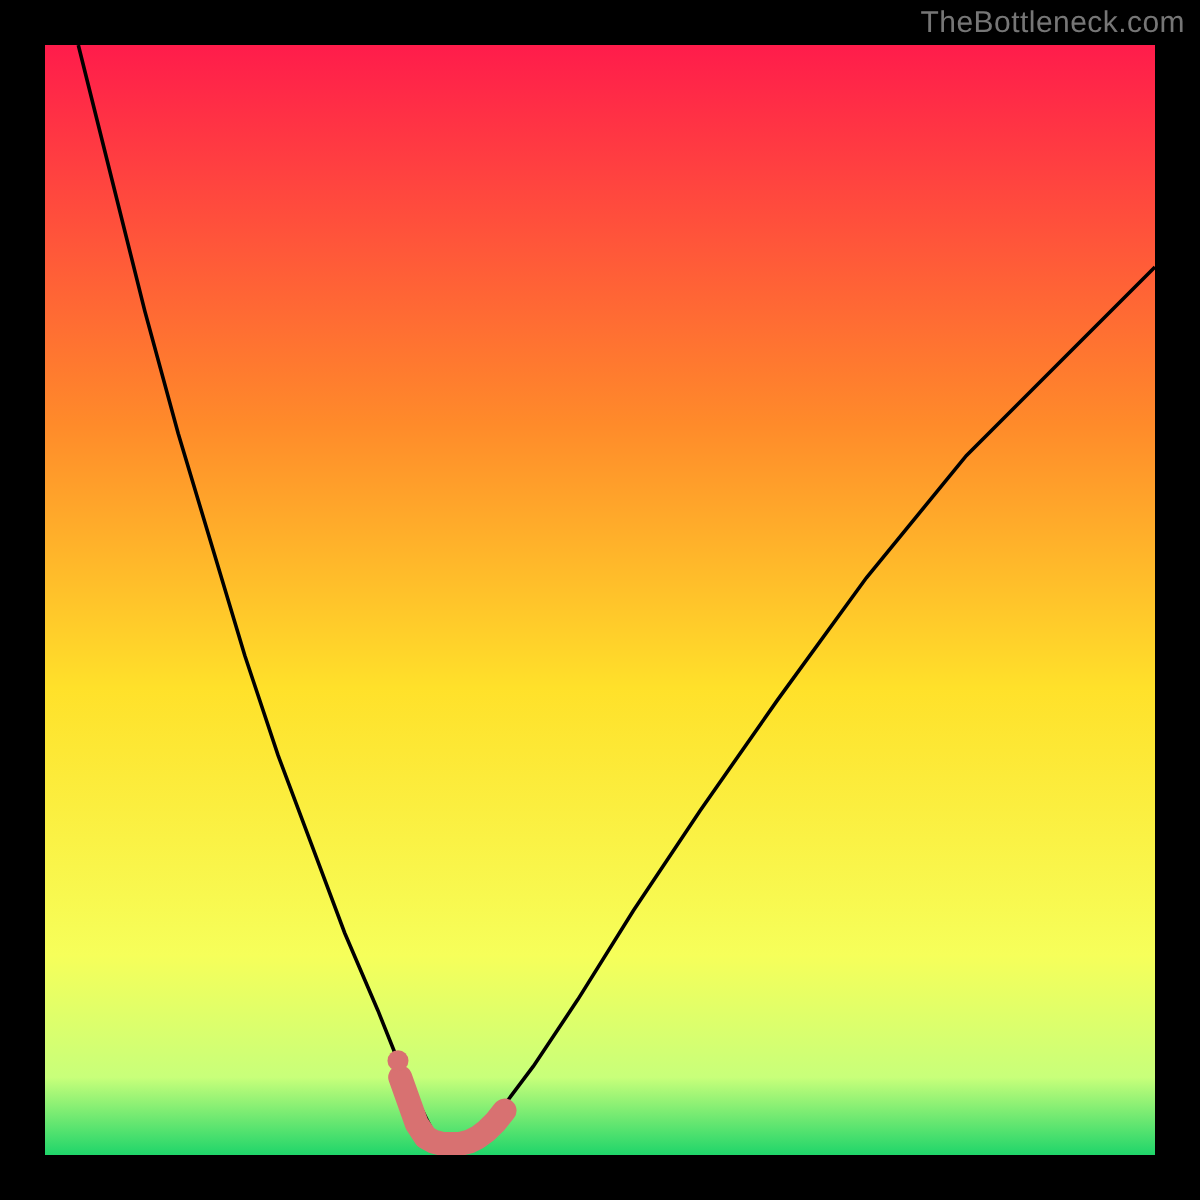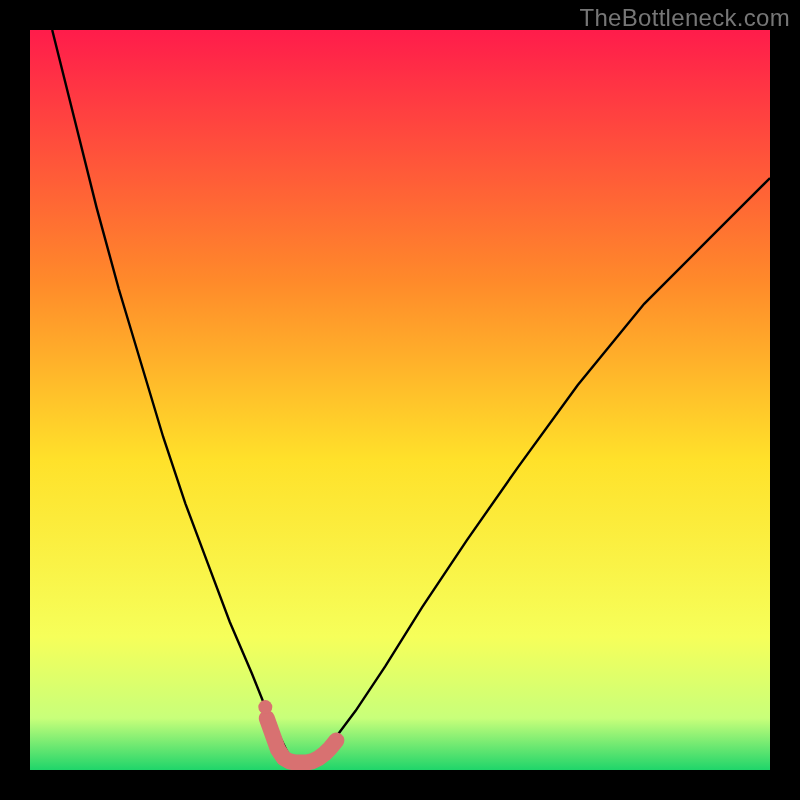--- a/index.html
+++ b/index.html
@@ -23,21 +23,21 @@
     left: 30px;
     top: 30px;
     width: 740px;
     height: 740px;
   }
   .watermark {
     position: absolute;
     top: 4px;
     right: 10px;
     color: #767676;
-    font-size: 24px;
+    font-size: 20px;
     font-weight: 500;
     letter-spacing: 0.3px;
   }
   svg { display: block; }
 </style>
 </head>
 <body>
 
 <div class="frame">
 

